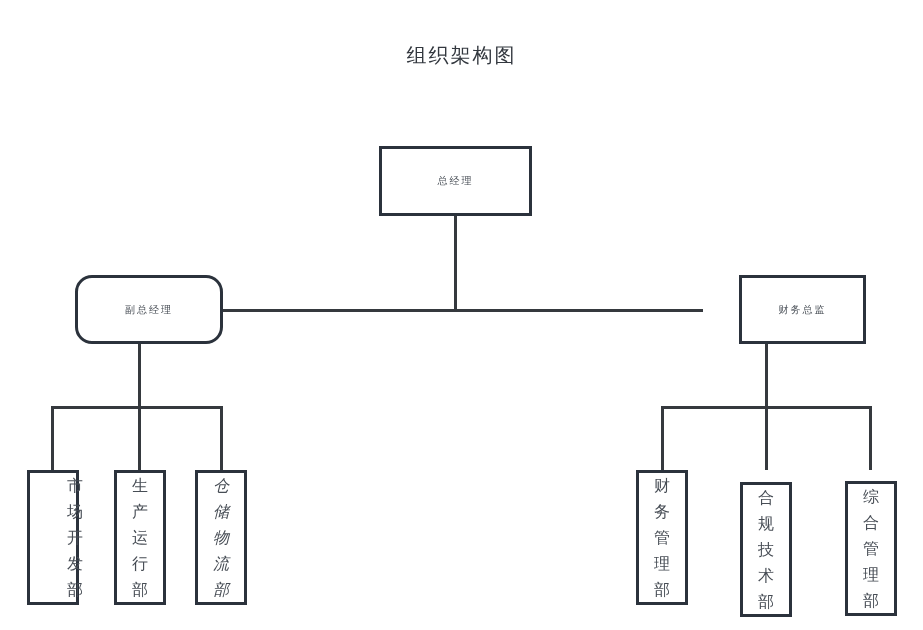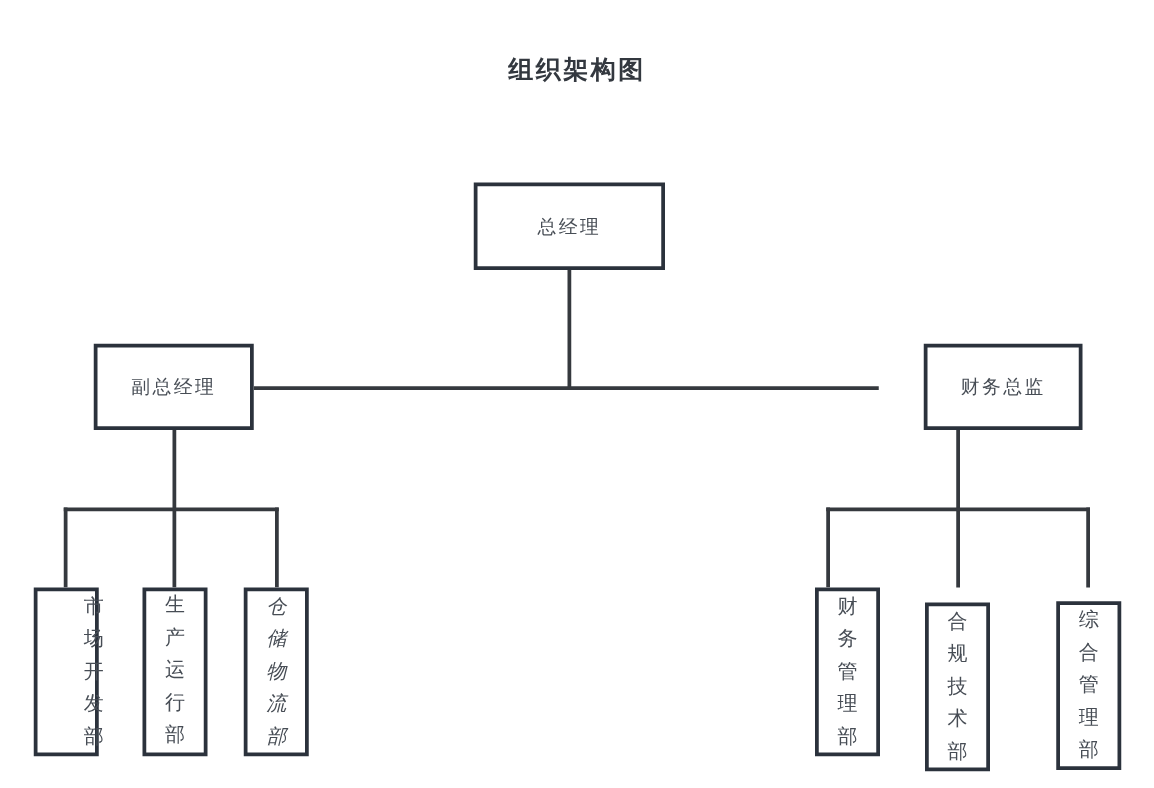--- a/index.html
+++ b/index.html
@@ -22,59 +22,59 @@
     overflow: hidden;
   }
 
   .chart-title {
     position: absolute;
     left: 0;
     right: 0;
     top: 42px;
     text-align: center;
     font-size: 20px;
-    font-weight: 700;
+    font-weight: 400;
     letter-spacing: 2px;
     color: var(--title-text);
   }
 
   .node {
     position: absolute;
     background: var(--box-fill);
     border: 3px solid var(--box-border);
     display: flex;
     align-items: center;
     justify-content: center;
   }
 
   .node .node-label {
     color: var(--label-text);
-    font-size: 15px;
+    font-size: 10px;
     letter-spacing: 2px;
     text-align: center;
     white-space: nowrap;
   }
 
   .node.root  { left: 379px; top: 146px; width: 153px; height: 70px; }
-  .node.vp-left  { left: 75px;  top: 275px; width: 128px; height: 69px; }
+  .node.vp-left  { left: 75px;  top: 275px; width: 148px; height: 69px; border-radius: 17px; }
   .node.vp-right { left: 703px; top: 275px; width: 127px; height: 69px; margin-left: 36px; }
 
   .node.dept { top: 470px; width: 52px; height: 135px; }
   .node.dept .node-label {
     white-space: normal;
     word-break: break-all;
     width: 18px;
     font-size: 16px;
     line-height: 26px;
     letter-spacing: 0;
   }
   .node.dept-l1 { left: 27px; padding-left: 44px; }
-  .node.dept-l2 { left: 114px; align-items: flex-end; }
+  .node.dept-l2 { left: 114px; }
   .node.dept-l3 { left: 195px; font-style: italic; }
-  .node.dept-r1 { left: 636px; margin-left: 16px; }
+  .node.dept-r1 { left: 636px; }
   .node.dept-r2 { left: 740px; margin-top: 12px; }
   .node.dept-r3 { left: 845px; margin-top: 11px; }
 
   .line { position: absolute; background: var(--connector); }
   .line.v { width: 3px; }
   .line.h { height: 3px; }
 
   .root-drop   { left: 454px; top: 216px; height: 96px; }
   .main-h      { left: 203px; top: 309px; width: 500px; }
 

